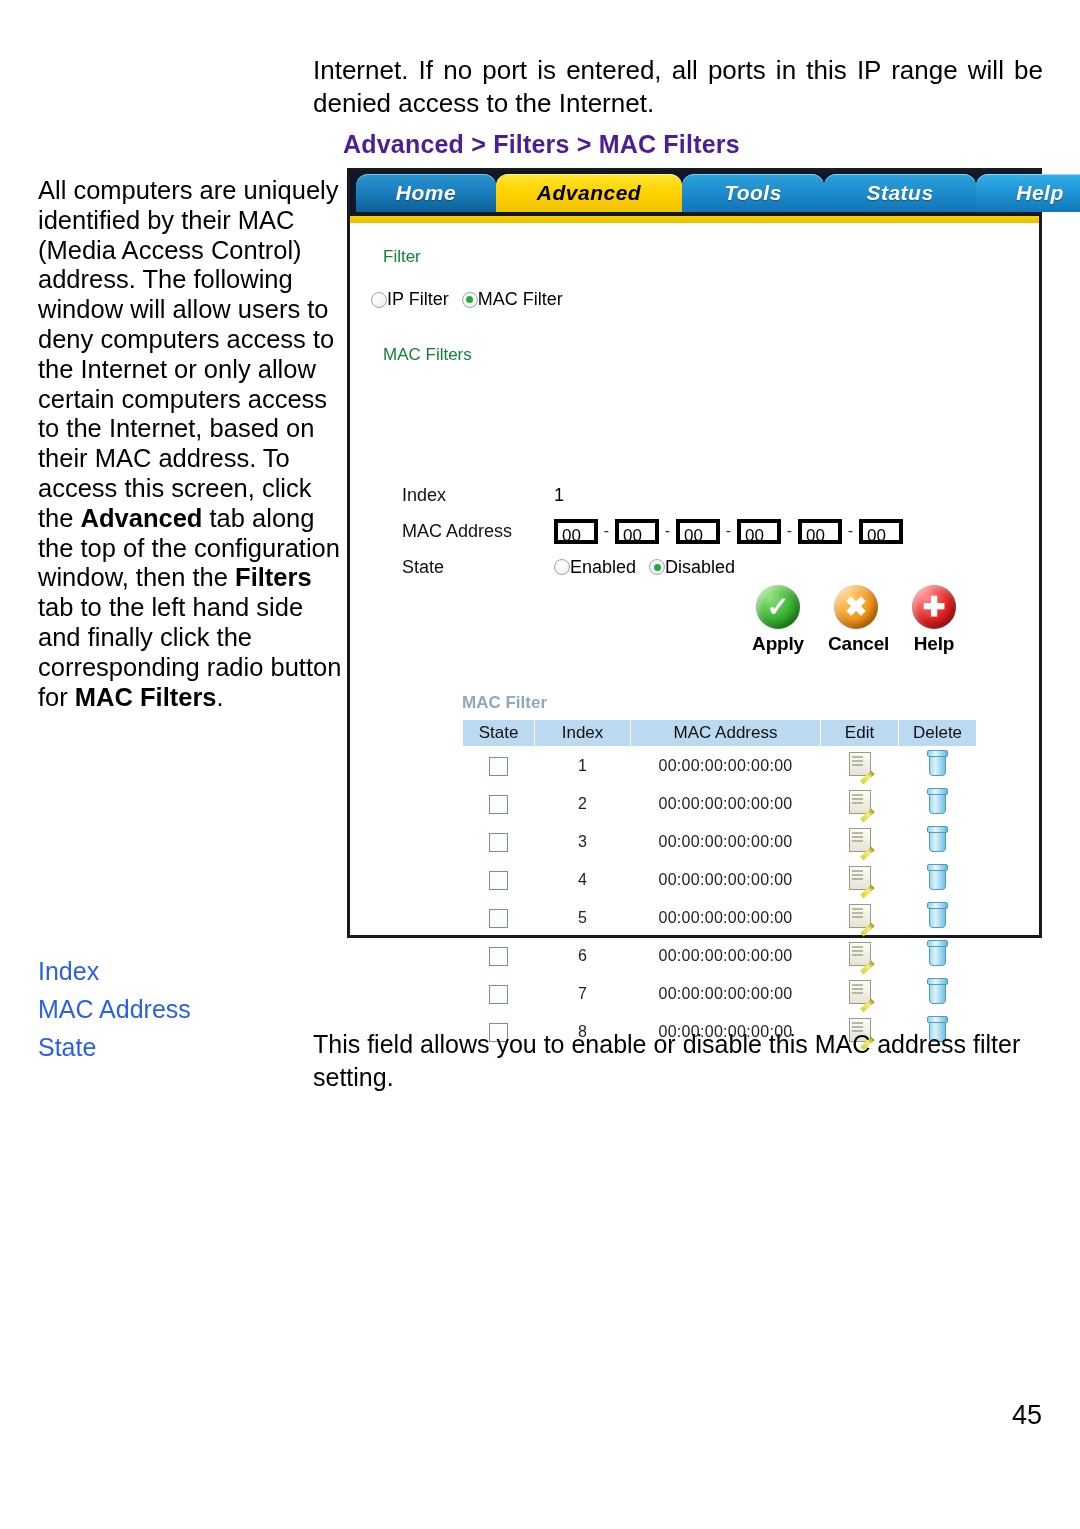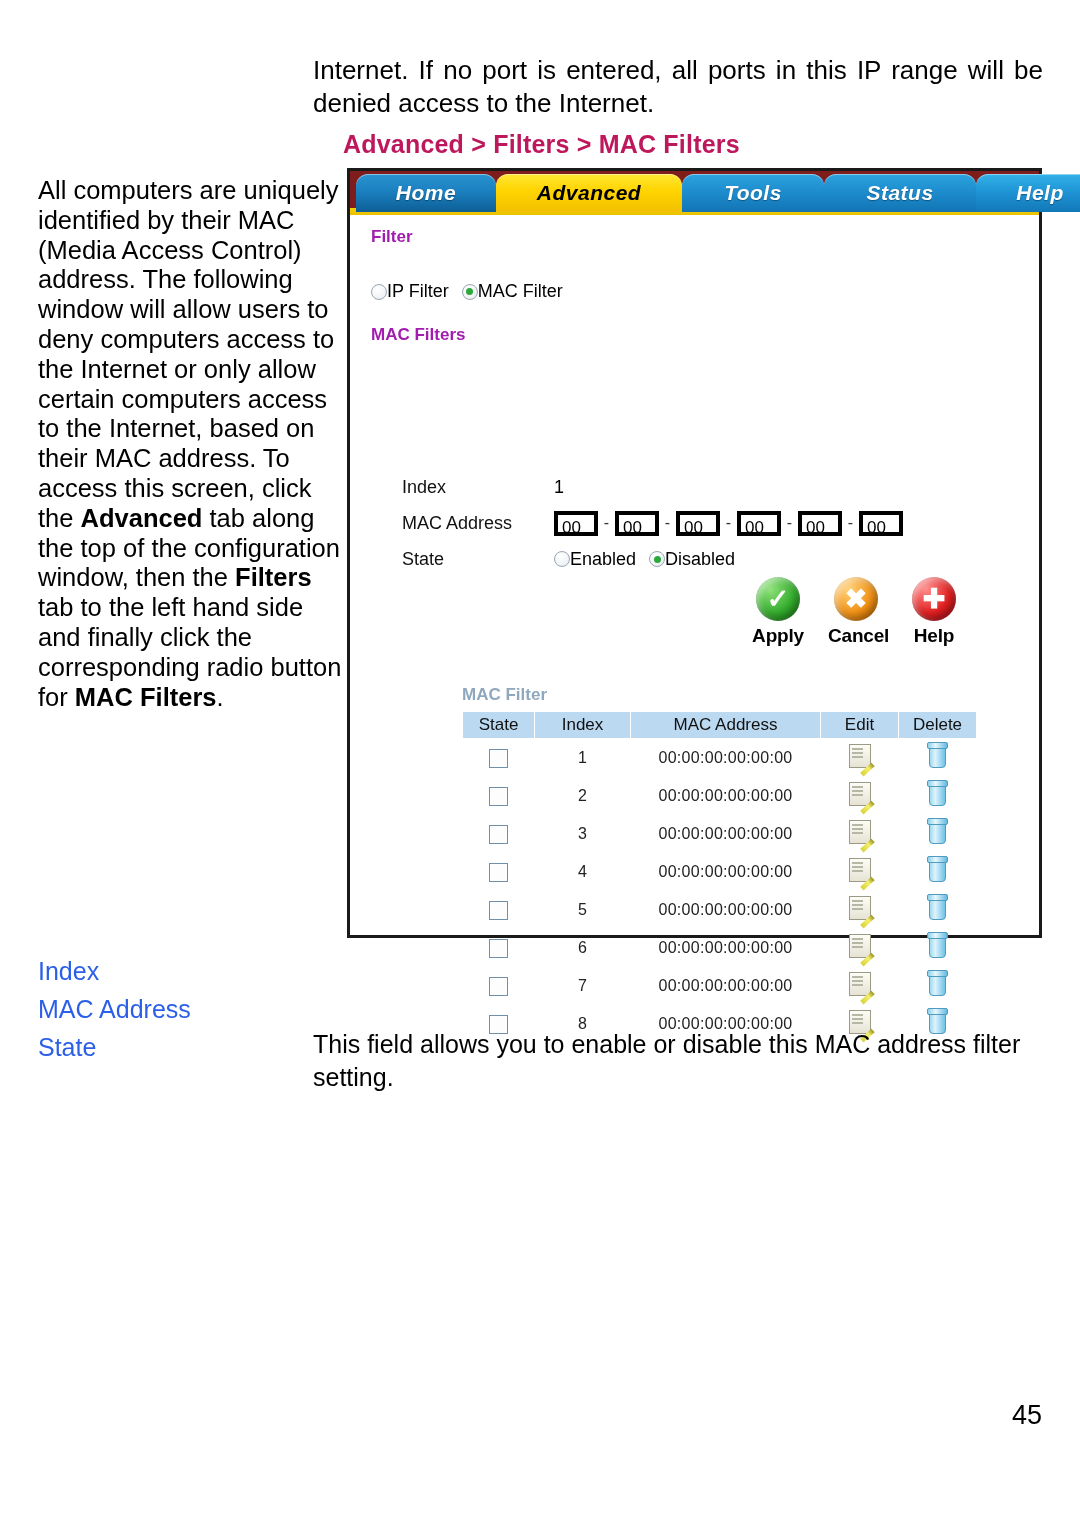--- a/index.html
+++ b/index.html
@@ -28,21 +28,21 @@
     text-justify: inter-word;
   }
 
   
   .breadcrumb {
     position: absolute;
     left: 343px;
     top: 130px;
     font-size: 25px;
     font-weight: bold;
-    color: #be185d;
+    color: #4c1d95;
     letter-spacing: 0.2px;
   }
 
   
   .left-col {
     position: absolute;
     left: 38px;
     top: 176px;
     width: 305px;
     font-size: 25.5px;
@@ -58,22 +58,22 @@
     width: 695px;
     height: 770px;
     border: 3px solid #1a1a1a;
     background: #ffffff;
     box-sizing: border-box;
   }
 
   
   .tabbar {
     position: relative;
-    height: 44px;
-    background: #7f1d1d;
+    height: 52px;
+    background: #0f172a;
     padding-left: 12px;
   }
   .tabbar-under {
     position: absolute;
     left: 0; right: 0; bottom: 0;
     height: 7px;
     background: linear-gradient(#f7d200, #e8c000);
   }
   .tab {
     position: absolute;
@@ -97,24 +97,24 @@
                   background: linear-gradient(#ffe734 0%, #ffd400 45%, #f2c000 100%);
                   color: #000000; text-shadow: none; }
   .tab.t-tools  { left: 332px; width: 142px; }
   .tab.t-status { left: 474px; width: 152px; }
   .tab.t-help   { left: 626px; width: 128px;
                   background: linear-gradient(#33b2e8 0%,#1f95d6 45%,#1278b8 100%); }
 
   .shot-body { position: relative; padding: 0 0 0 0; }
 
   .sec-title {
-    color: #a21caf;
-    font-weight: bold;
+    color: #15803d;
+    font-weight: normal;
     font-size: 17px;
-    margin: 0;
+    margin: 12px;
   }
   .sec-text {
     font-size: 17.5px;
     color: #111111;
     margin: 2px 0 0 0;
   }
   .blk-filter   { position: absolute; left: 21px; top: 12px;  }
   .blk-radios   { position: absolute; left: 21px; top: 66px;  }
   .blk-macfilt  { position: absolute; left: 21px; top: 110px; }
 

